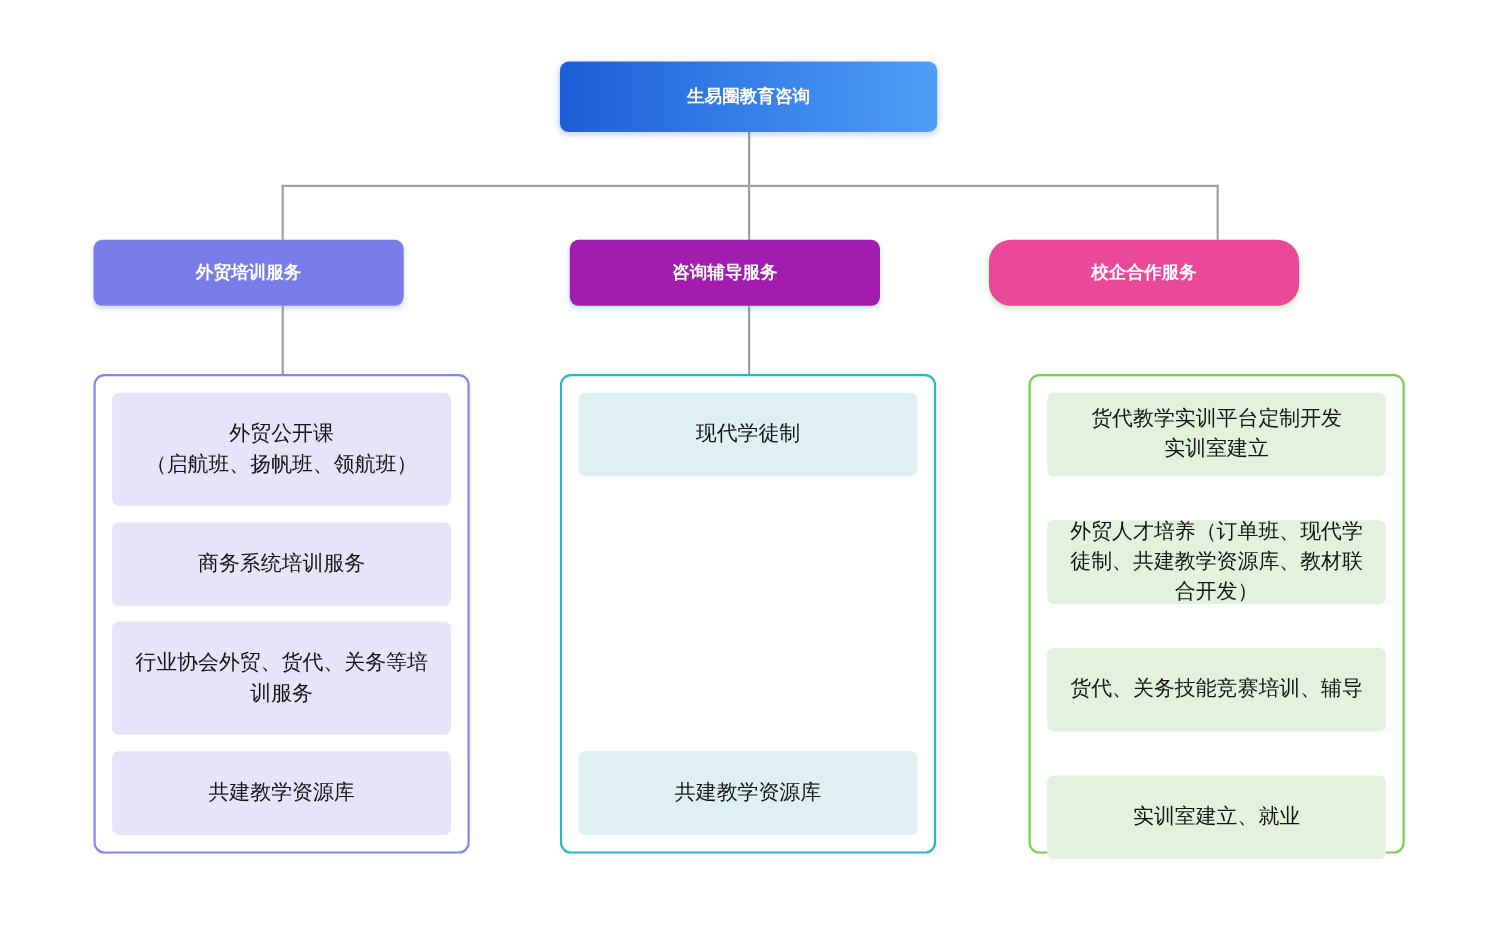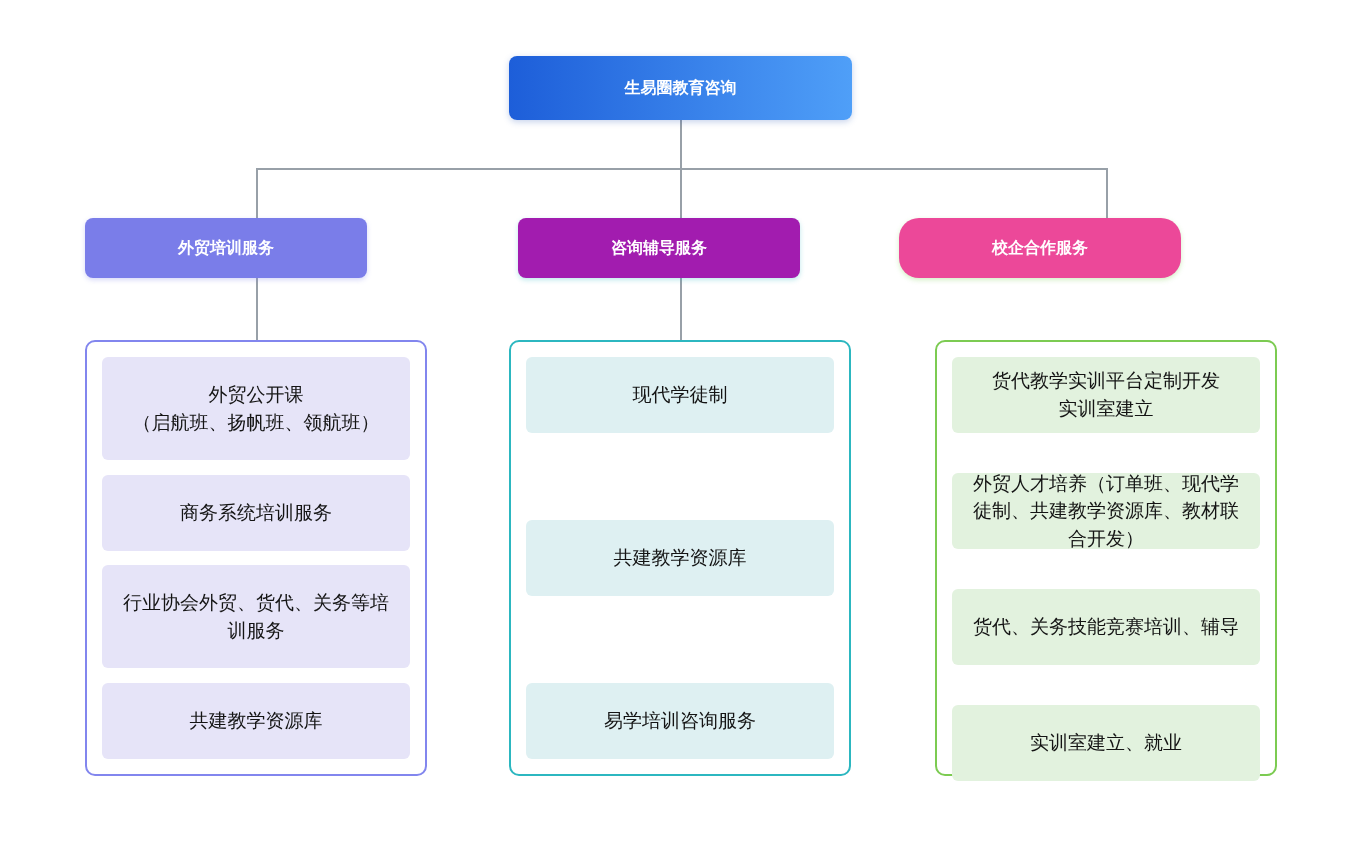--- a/index.html
+++ b/index.html
@@ -123,21 +123,20 @@
     <div class="branch-item">外贸公开课
 （启航班、扬帆班、领航班）</div>
     <div class="branch-item">商务系统培训服务</div>
     <div class="branch-item">行业协会外贸、货代、关务等培训服务</div>
     <div class="branch-item">共建教学资源库</div>
   </div>
 
   <div class="branch-box b1">
     <div class="branch-item">现代学徒制</div>
     <div class="branch-item">共建教学资源库</div>
-    <div class="branch-item">易学培训咨询服务</div>
   </div>
 
   <div class="branch-box b2">
     <div class="branch-item">货代教学实训平台定制开发
 实训室建立</div>
     <div class="branch-item">外贸人才培养（订单班、现代学徒制、共建教学资源库、教材联合开发）</div>
     <div class="branch-item">货代、关务技能竞赛培训、辅导</div>
     <div class="branch-item">实训室建立、就业</div>
   </div>
 

